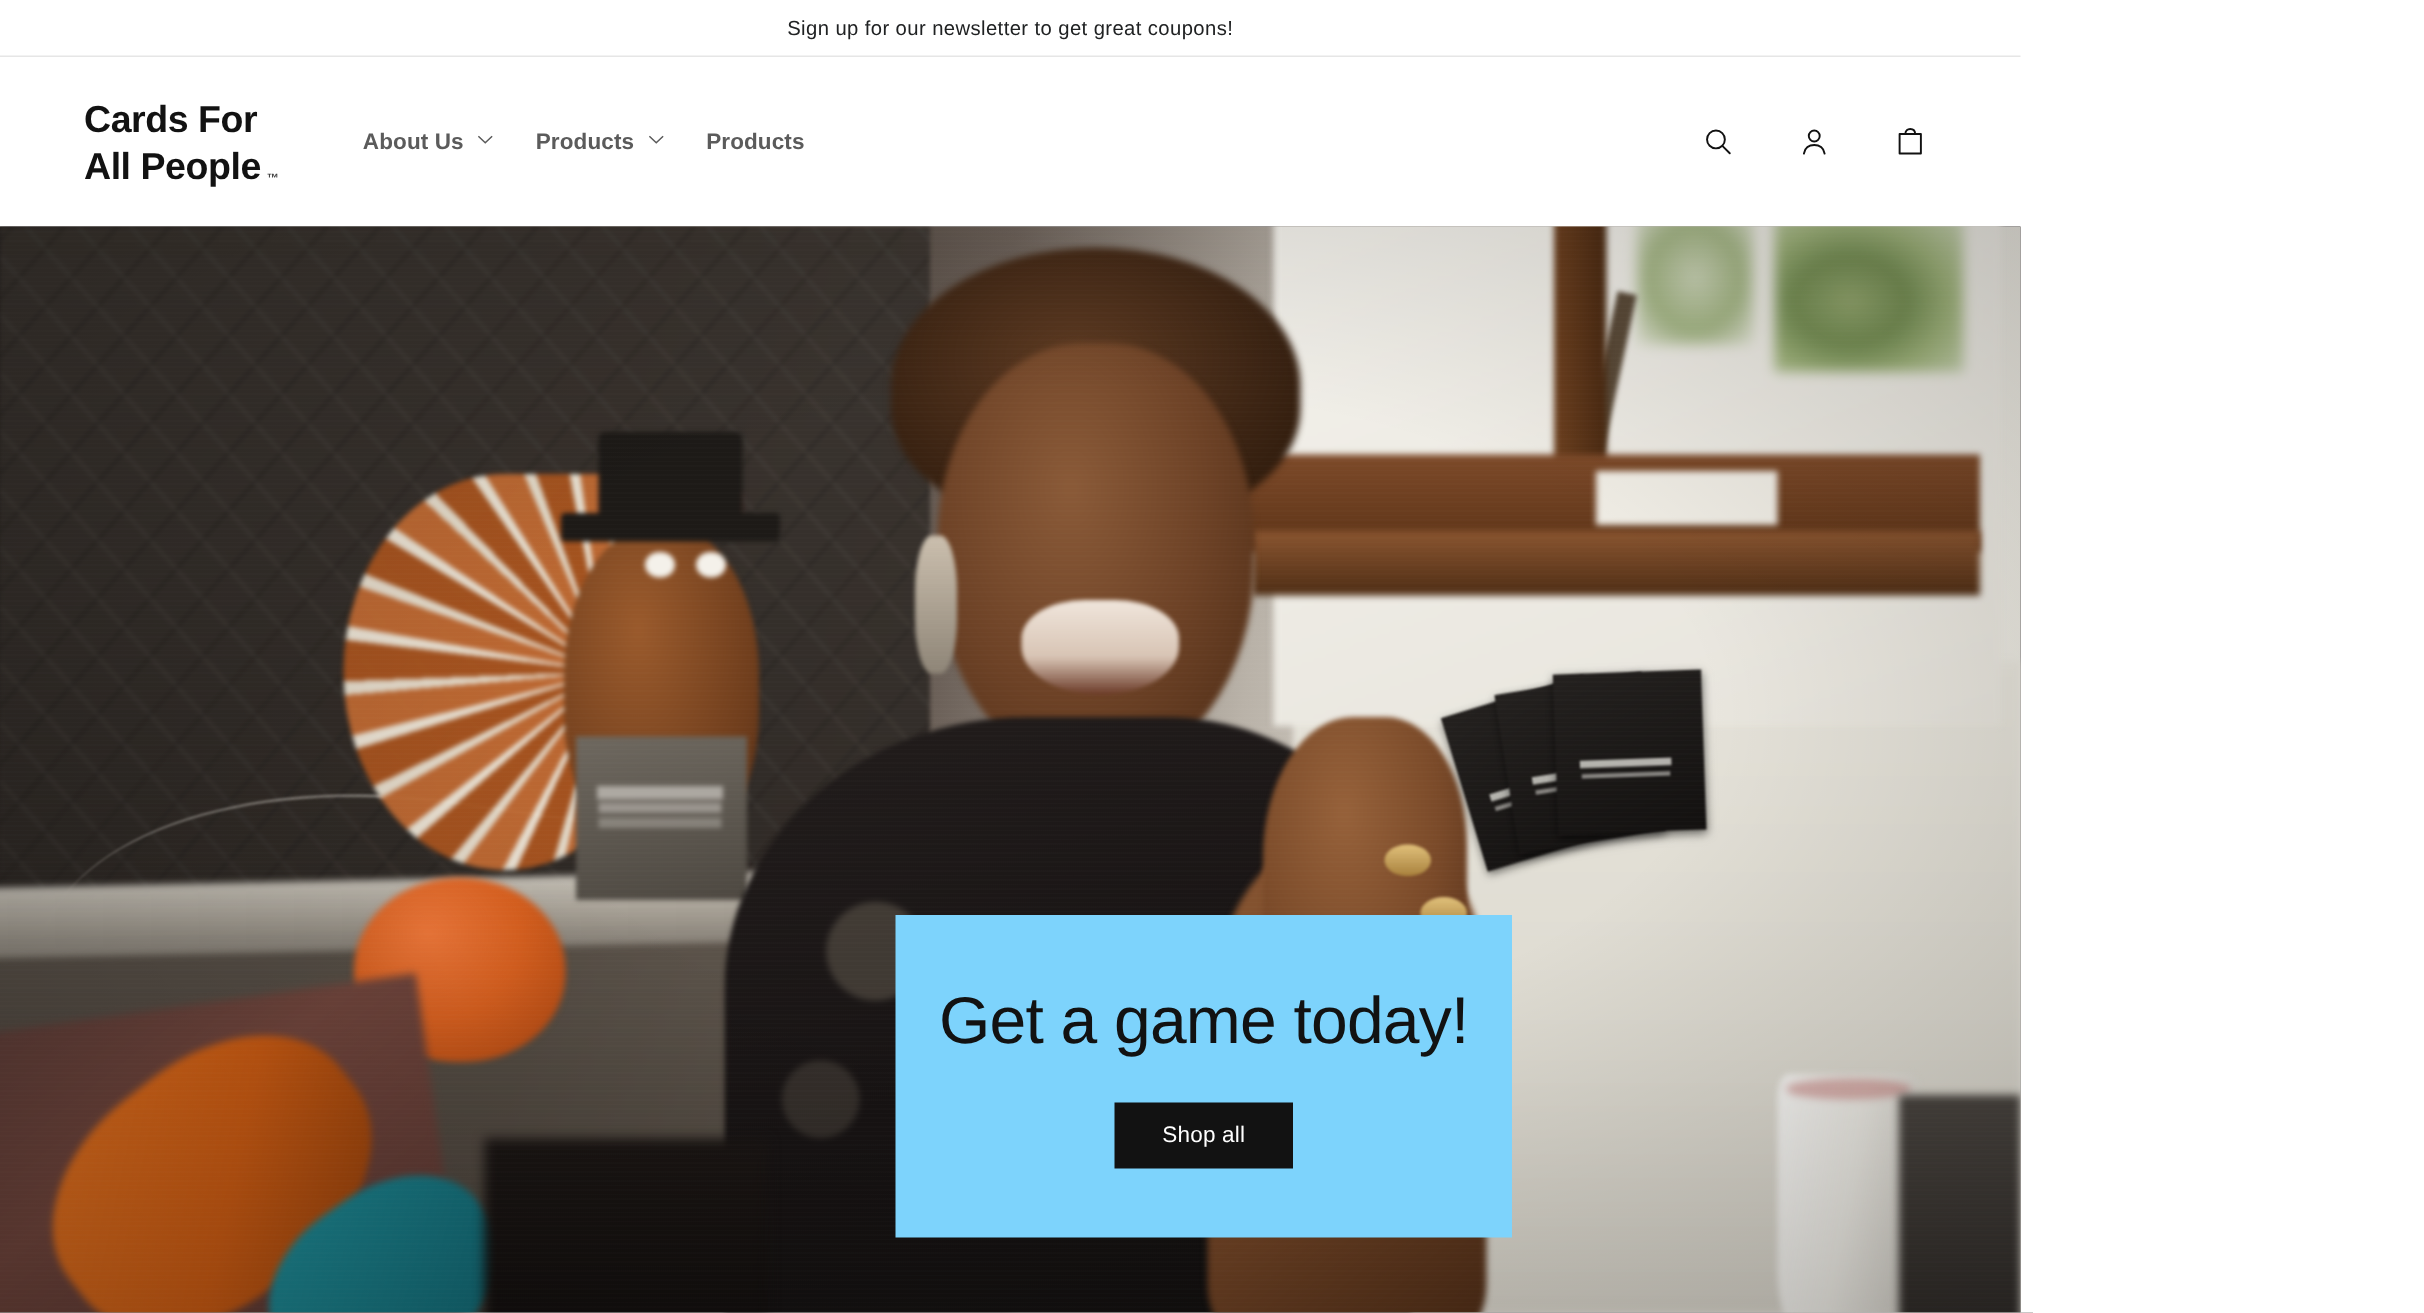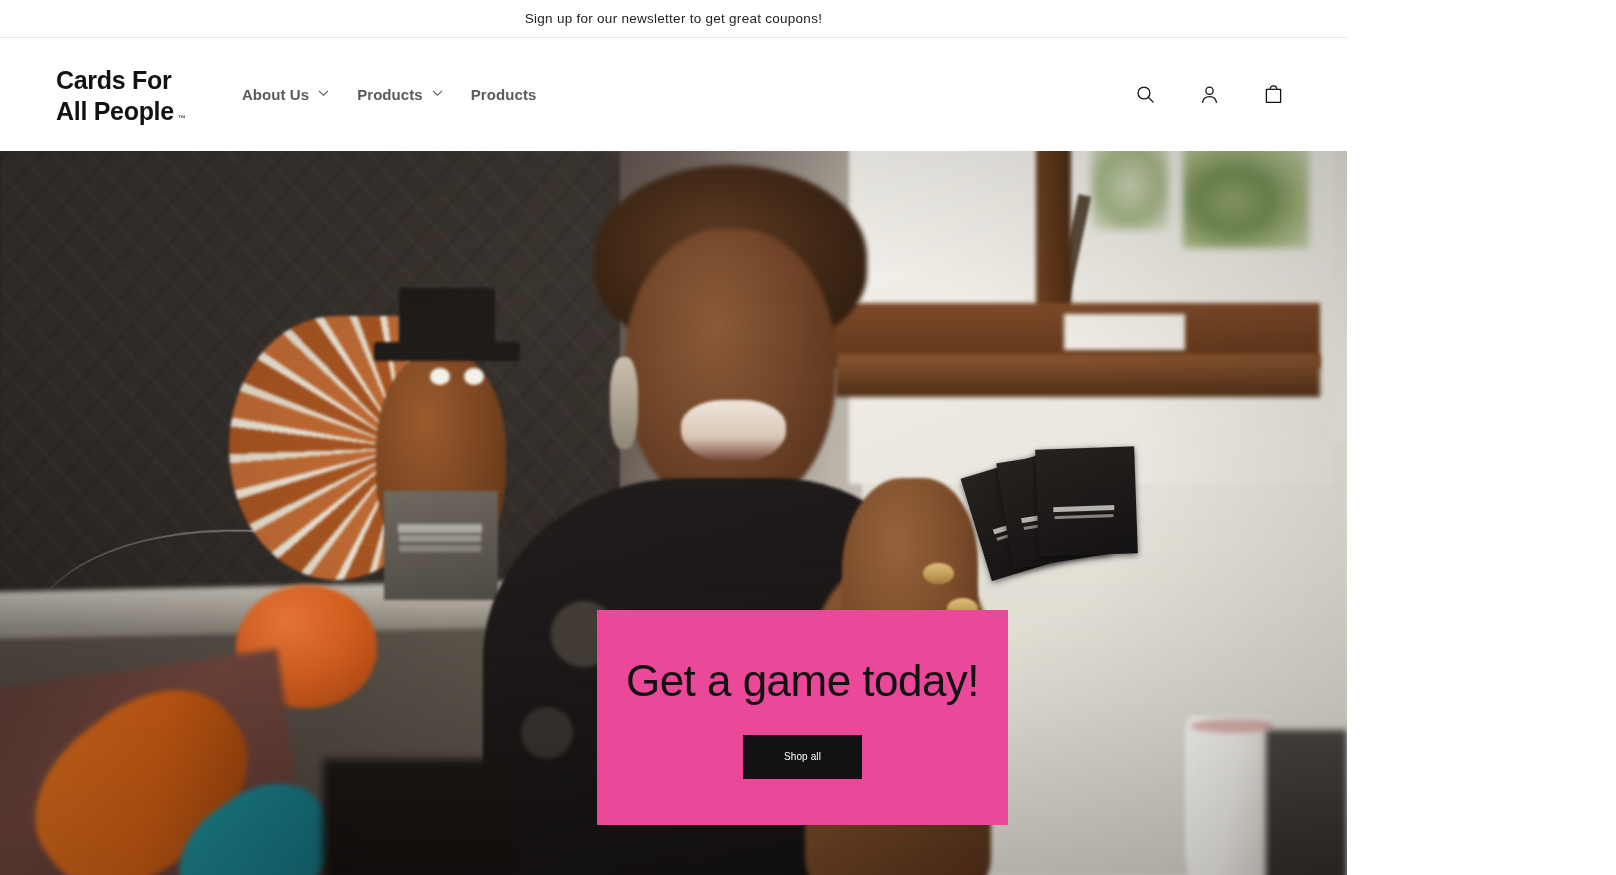--- a/index.html
+++ b/index.html
@@ -460,21 +460,21 @@
     pointer-events: none;
   }
 
   
   .hero-card {
     position: absolute;
     left: 597px;
     top: 459px;
     width: 411px;
     height: 215px;
-    background: #ec4899;
+    background: #7dd3fc;
     display: flex;
     flex-direction: column;
     align-items: center;
     justify-content: center;
     z-index: 5;
   }
   .hero-heading {
     font-size: 44px;
     font-weight: 400;
     color: #121212;
@@ -486,21 +486,21 @@
   }
   .hero-cta {
     display: inline-flex;
     align-items: center;
     justify-content: center;
     min-width: 119px;
     height: 44px;
     padding: 0 22px;
     background: #121212;
     color: #ffffff;
-    font-size: 10px;
+    font-size: 15px;
     letter-spacing: 0.01em;
     text-decoration: none;
     border: none;
     cursor: pointer;
     font-family: "Liberation Sans", sans-serif;
   }
 </style>
 </head>
 <body>
 

